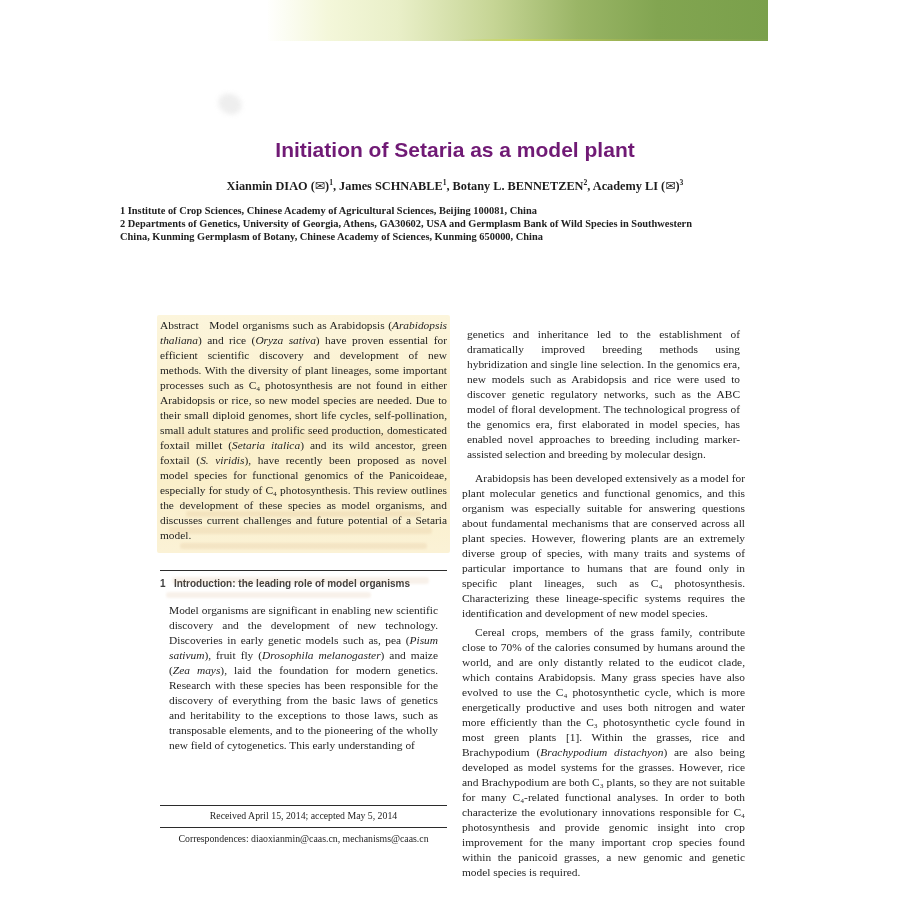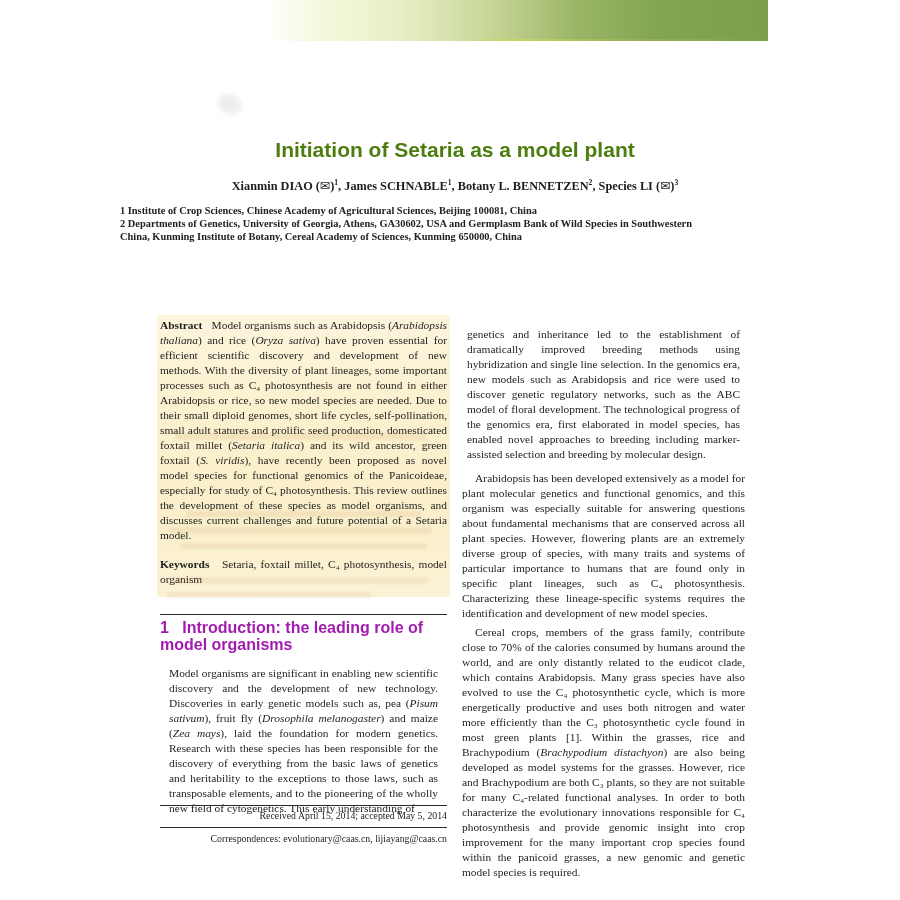--- a/index.html
+++ b/index.html
@@ -25,21 +25,21 @@
   }
   .band::after{
     content:"";position:absolute;bottom:0;left:38%;right:0;height:2px;
     background:linear-gradient(90deg,rgba(216,224,96,0),#ccd85e 18%,#9cb254 55%,#7ea24c 100%);
     opacity:.85;
   }
   .title{
     position:absolute;top:123px;left:150px;width:610px;
     text-align:center;
     font-family:"Liberation Sans","DejaVu Sans",sans-serif;
-    font-weight:bold;font-size:21px;line-height:25px;color:#4d7c0f;
+    font-weight:bold;font-size:21px;line-height:25px;color:#701a75;
   }
   .authors{
     position:absolute;top:175px;left:120px;width:670px;
     text-align:center;font-weight:bold;font-size:12.3px;line-height:16px;
     font-family:"Liberation Serif","DejaVu Sans",serif;
   }
   .affiliations{
     position:absolute;top:204px;left:120px;width:670px;
     font-weight:bold;font-size:10.4px;line-height:13px;color:#222;
   }
@@ -52,32 +52,32 @@
   .highlight{
     position:relative;
     background:linear-gradient(180deg,#fcf5dc 0%,#fbf1cf 35%,#faefca 70%,#fbf2d6 100%);
     padding:3px 3px 10px 3px;margin:-3px -3px 0 -3px;
     border-radius:2px;
   }
   .keywords{margin-top:14px;}
   .divider{border:none;border-top:1.5px solid #2d2d2d;margin:17px 0 0 0;}
   .heading{
     font-family:"Liberation Sans","DejaVu Sans",sans-serif;
-    font-weight:bold;font-size:16px;line-height:16.5px;
-    text-align:left;margin-top:5px;color:#a21caf;
+    font-weight:bold;font-size:10px;line-height:16.5px;
+    text-align:left;margin-top:5px;color:#404040;
   }
   .para{margin-top:10px;}
   .p0{margin:9px;}
   .indent{text-indent:1.15em;margin:4px;}
   .sup{vertical-align:super;font-size:0.62em;font-weight:bold;}
-  .b{font-weight:bold;}
+  .b{font-weight:normal;}
   .i{font-style:italic;}
   .footnotes{
     position:absolute;left:160px;top:805px;width:287px;
-    font-size:9.8px;line-height:12px;text-align:right;
+    font-size:9.8px;line-height:12px;text-align:center;
   }
   .fn-rule{border:none;border-top:1px solid #2b2b2b;margin:0 0 4px 0;}
   .fn-rule2{border:none;border-top:1px solid #2b2b2b;margin:5px 0 5px 0;}
   .copyright{
     position:absolute;top:902px;left:150px;width:610px;
     text-align:center;font-size:9.8px;color:#222;
   }
   
   .ghost{
     position:absolute;border-radius:3px;
@@ -93,32 +93,31 @@
 </head>
 <body>
 
 <div class="page">
 
   <div class="band"></div>
   <div class="smudge"></div>
 
   <h1 class="title">Initiation of Setaria as a model plant</h1>
 
-  <div class="authors"><span>Xianmin DIAO (✉)</span><span class="sup">1</span><span>, James SCHNABLE</span><span class="sup">1</span><span>, Botany L. BENNETZEN</span><span class="sup">2</span><span>, Species LI (✉)</span><span class="sup">3</span></div>
+  <div class="authors"><span>Xianmin DIAO (✉)</span><span class="sup">1</span><span>, James SCHNABLE</span><span class="sup">1</span><span>, Botany L. BENNETZEN</span><span class="sup">2</span><span>, Academy LI (✉)</span><span class="sup">3</span></div>
 
   <div class="affiliations">
     <div>1 Institute of Crop Sciences, Chinese Academy of Agricultural Sciences, Beijing 100081, China</div>
     <div>2 Departments of Genetics, University of Georgia, Athens, GA30602, USA and Germplasm Bank of Wild Species in Southwestern</div>
-    <div>China, Kunming Institute of Botany, Cereal Academy of Sciences, Kunming 650000, China</div>
+    <div>China, Kunming Germplasm of Botany, Chinese Academy of Sciences, Kunming 650000, China</div>
   </div>
 
   <div class="col col-left">
     <div class="highlight">
       <div><span class="b">Abstract</span><span>&nbsp;&nbsp; Model organisms such as Arabidopsis (</span><span class="i">Arabidopsis thaliana</span><span>) and rice (</span><span class="i">Oryza sativa</span><span>) have proven essential for efficient scientific discovery and development of new methods. With the diversity of plant lineages, some important processes such as C₄ photosynthesis are not found in either Arabidopsis or rice, so new model species are needed. Due to their small diploid genomes, short life cycles, self-pollination, small adult statures and prolific seed production, domesticated foxtail millet (</span><span class="i">Setaria italica</span><span>) and its wild ancestor, green foxtail (</span><span class="i">S. viridis</span><span>), have recently been proposed as novel model species for functional genomics of the Panicoideae, especially for study of C₄ photosynthesis. This review outlines the development of these species as model organisms, and discusses current challenges and future potential of a Setaria model.</span></div>
-      <div class="keywords"><span class="b">Keywords</span><span>&nbsp;&nbsp; Setaria, foxtail millet, C₄ photosynthesis, model organism</span></div>
       <div class="ghost" style="left:6%;top:118px;width:86%;height:7px;"></div>
       <div class="ghost" style="left:10%;top:196px;width:80%;height:6px;"></div>
       <div class="ghost" style="left:4%;top:212px;width:90%;height:7px;"></div>
       <div class="ghost" style="left:8%;top:228px;width:84%;height:6px;"></div>
       <div class="ghost" style="left:5%;top:262px;width:88%;height:7px;"></div>
       <div class="ghost" style="left:3%;top:277px;width:70%;height:6px;"></div>
     </div>
 
     <hr class="divider">
     <h2 class="heading">1&nbsp;&nbsp;&nbsp;Introduction: the leading role of model organisms</h2>
@@ -128,18 +127,18 @@
   <div class="col col-right">
     <p class="p0"><span>genetics and inheritance led to the establishment of dramatically improved breeding methods using hybridization and single line selection. In the genomics era, new models such as Arabidopsis and rice were used to discover genetic regulatory networks, such as the ABC model of floral development. The technological progress of the genomics era, first elaborated in model species, has enabled novel approaches to breeding including marker-assisted selection and breeding by molecular design.</span></p>
     <p class="indent"><span>Arabidopsis has been developed extensively as a model for plant molecular genetics and functional genomics, and this organism was especially suitable for answering questions about fundamental mechanisms that are conserved across all plant species. However, flowering plants are an extremely diverse group of species, with many traits and systems of particular importance to humans that are found only in specific plant lineages, such as C₄ photosynthesis. Characterizing these lineage-specific systems requires the identification and development of new model species.</span></p>
     <p class="indent"><span>Cereal crops, members of the grass family, contribute close to 70% of the calories consumed by humans around the world, and are only distantly related to the eudicot clade, which contains Arabidopsis. Many grass species have also evolved to use the C₄ photosynthetic cycle, which is more energetically productive and uses both nitrogen and water more efficiently than the C₃ photosynthetic cycle found in most green plants [1]. Within the grasses, rice and Brachypodium (</span><span class="i">Brachypodium distachyon</span><span>) are also being developed as model systems for the grasses. However, rice and Brachypodium are both C₃ plants, so they are not suitable for many C₄-related functional analyses. In order to both characterize the evolutionary innovations responsible for C₄ photosynthesis and provide genomic insight into crop improvement for the many important crop species found within the panicoid grasses, a new genomic and genetic model species is required.</span></p>
   </div>
 
   <div class="footnotes">
     <hr class="fn-rule">
     <div>Received April 15, 2014; accepted May 5, 2014</div>
     <hr class="fn-rule2">
-    <div>Correspondences: evolutionary@caas.cn, lijiayang@caas.cn</div>
+    <div>Correspondences: diaoxianmin@caas.cn, mechanisms@caas.cn</div>
   </div>
 
   <div class="copyright">© The Author(s) 2014.&nbsp;&nbsp; Published by Higher Education Press. This is an open access article under the CC BY license</div>
 
 </div>
 
 </body></html>

